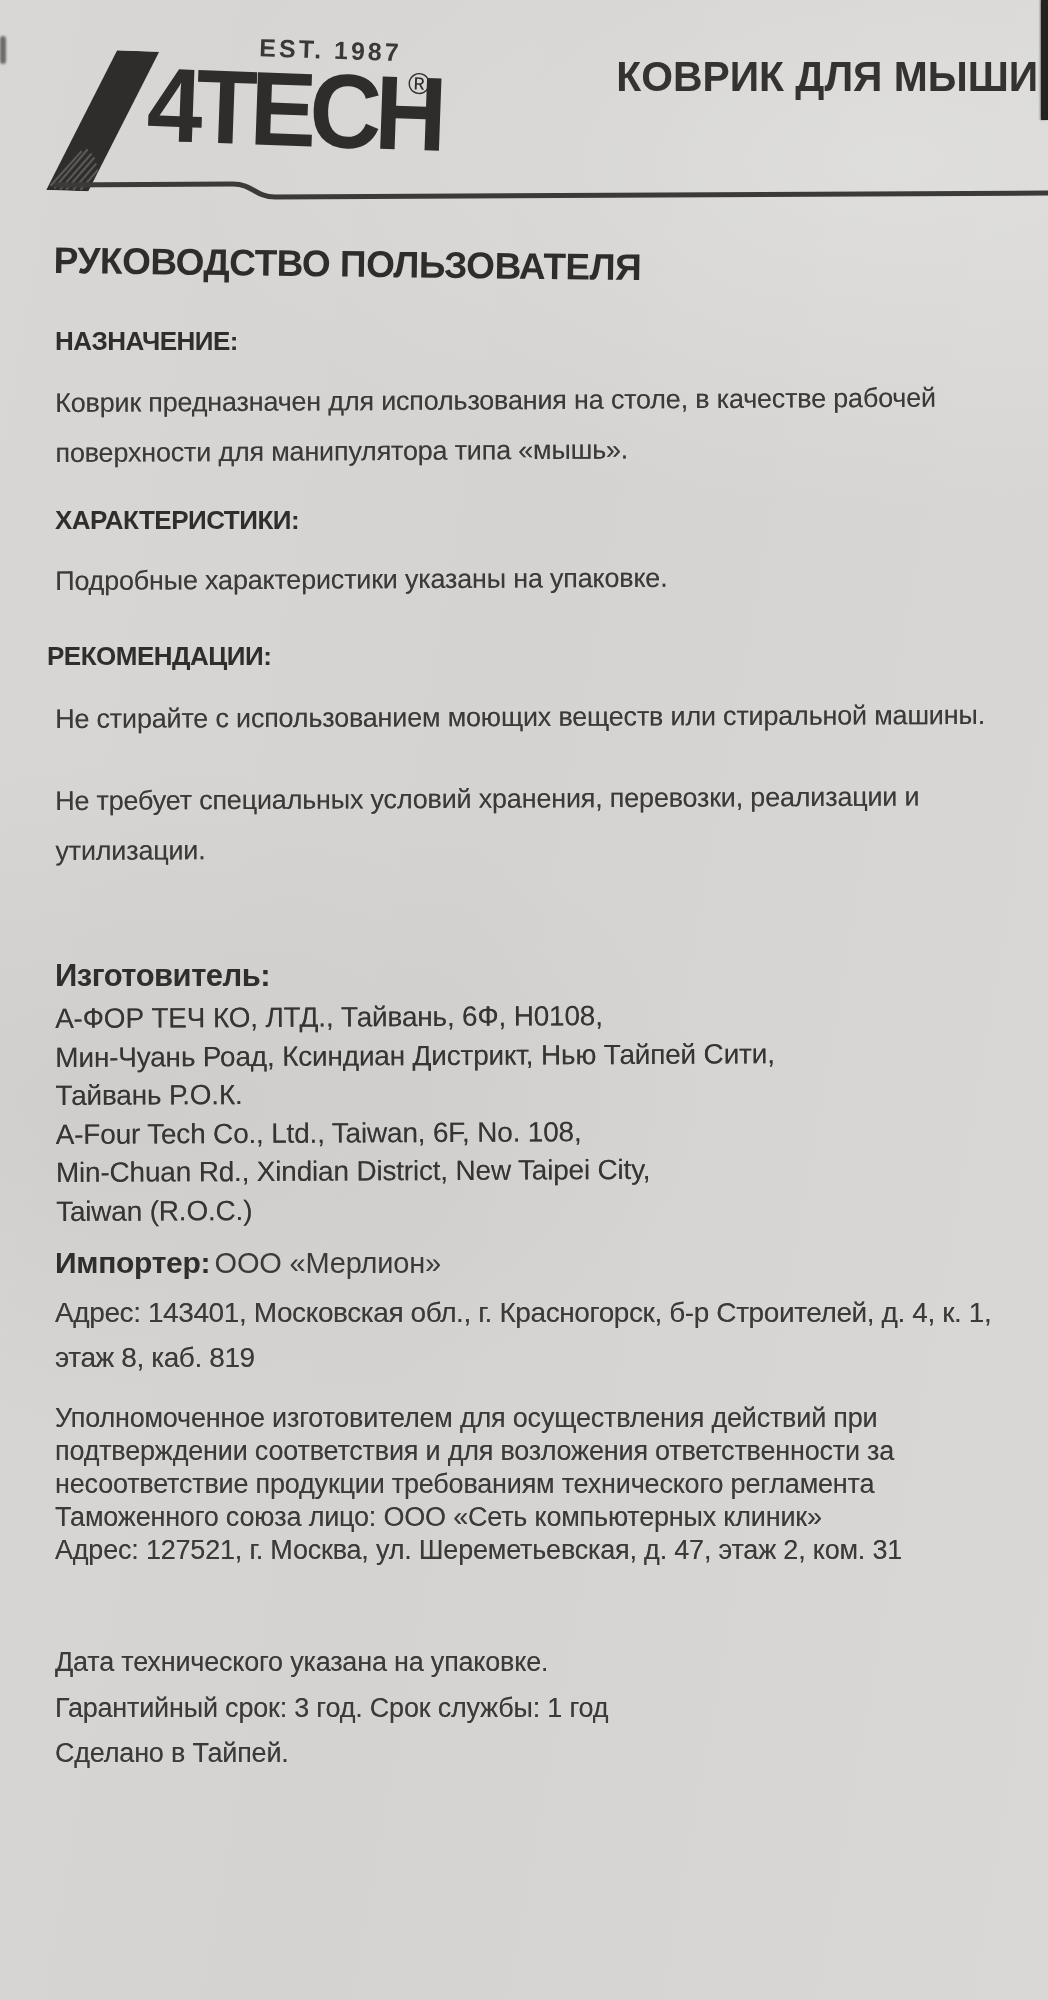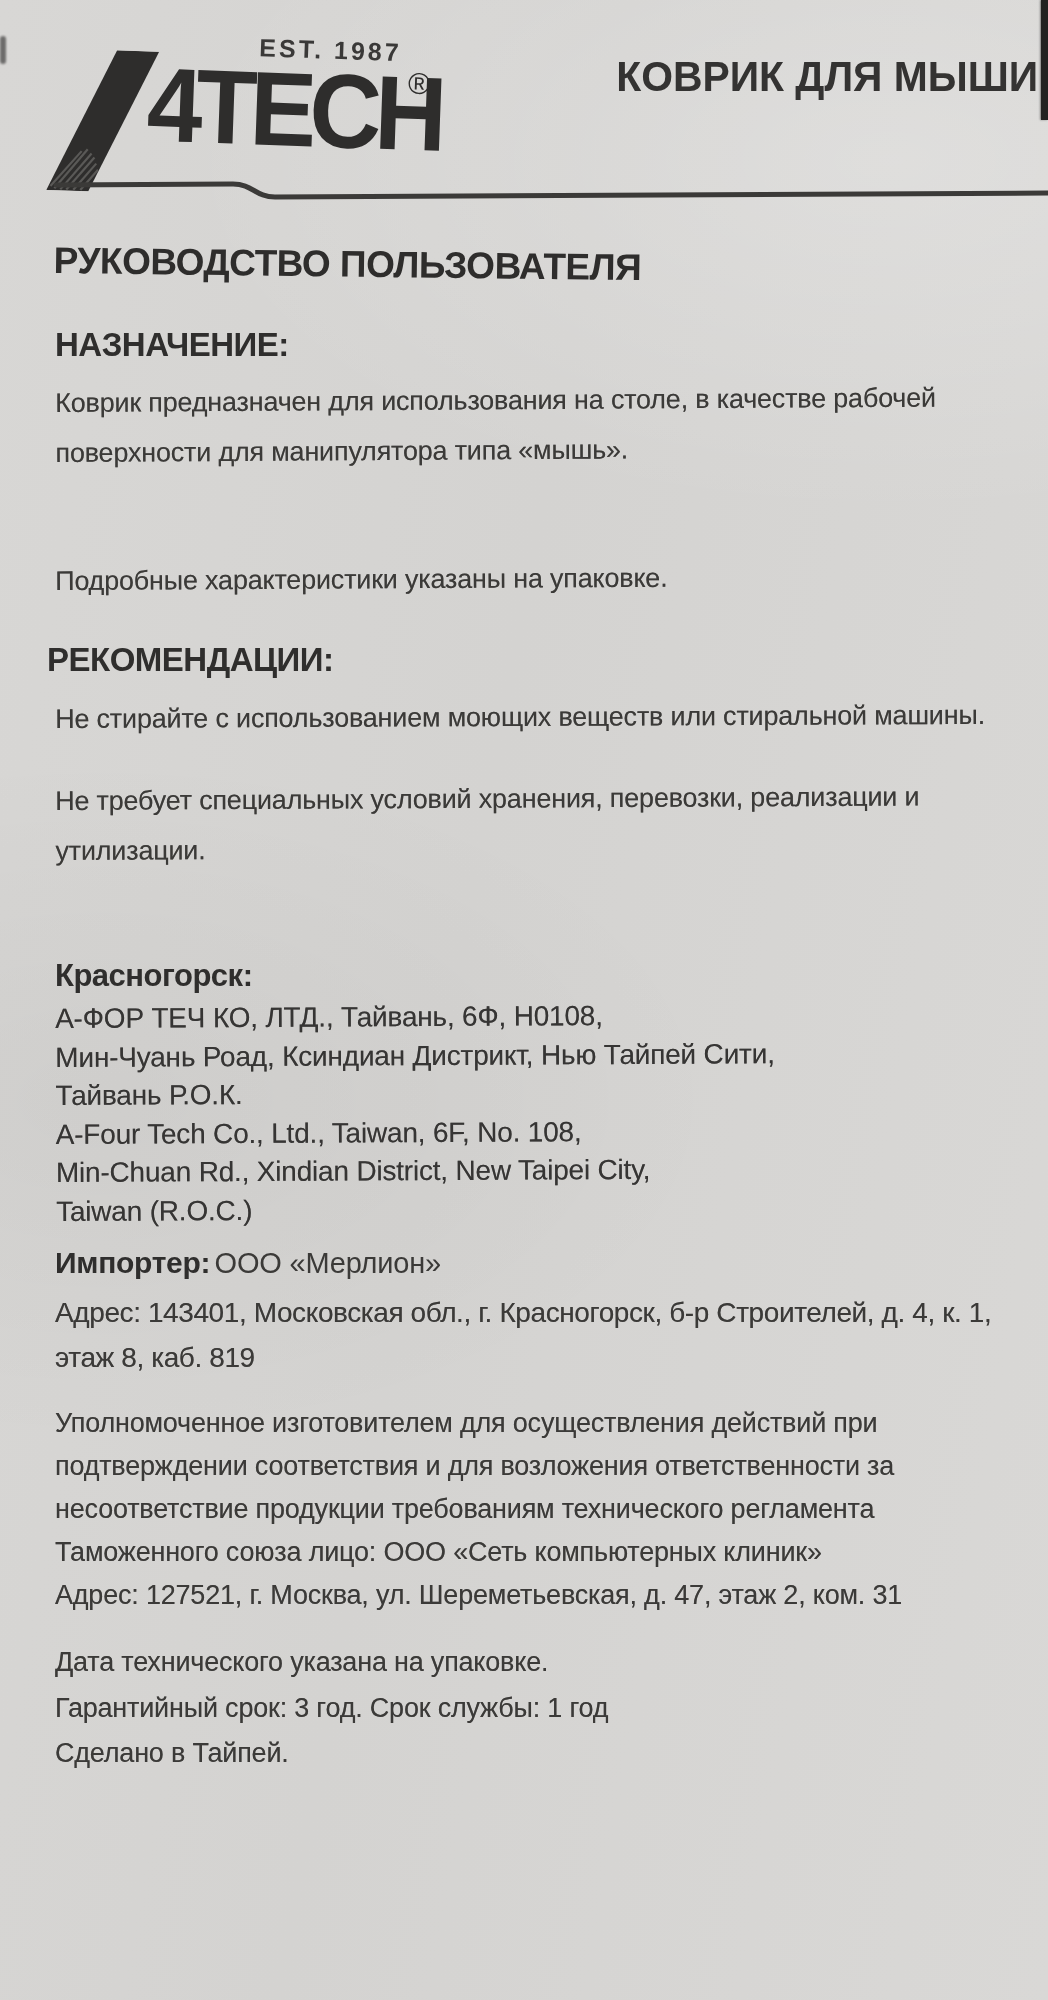--- a/index.html
+++ b/index.html
@@ -24,36 +24,36 @@
   .logo-mark{width:112px;height:142px;flex:0 0 auto;}
   .logo-text{font-size:100px;font-weight:bold;letter-spacing:-7px;line-height:1;color:#2e2d2c;margin-left:-14px;transform:scaleY(1.05);transform-origin:top left;}
   .logo-reg{position:absolute;left:358px;top:28px;font-size:30px;color:#2e2d2c;}
   .product-title{right:10px;top:52px;font-size:43px;font-weight:bold;letter-spacing:0px;color:#343332;transform:scaleX(0.95);transform-origin:right top;white-space:nowrap;}
   
   .edge-bar{right:0;top:0;width:7px;height:120px;background:#232221;box-shadow:-1px 0 2px rgba(35,34,33,.5);}
   .edge-smudge{left:0;top:36px;width:6px;height:28px;background:#4a4948;border-radius:3px;filter:blur(1px);opacity:.75;}
   .divider{left:48px;top:176px;width:1000px;height:32px;}
   
   .doc-title{left:54px;top:240px;font-size:37px;font-weight:bold;letter-spacing:-0.5px;color:#2e2d2c;transform:rotate(0.7deg);transform-origin:left top;white-space:nowrap;}
-  .h-sec{font-size:33px;font-weight:bold;letter-spacing:-0.5px;color:#2f2e2d;white-space:nowrap;}
+  .h-sec{font-size:26px;font-weight:bold;letter-spacing:-0.5px;color:#2f2e2d;white-space:nowrap;}
   .body-txt{font-size:27px;letter-spacing:-0.2px;line-height:50px;color:#3b3a38;text-shadow:0 0 0.5px rgba(45,44,42,.5);}
   .h-naz{left:55px;top:326px;}
   .p-naz{left:55px;top:378px;width:992px;transform:rotate(-0.35deg);transform-origin:left top;}
   .h-har{left:55px;top:505px;}
   .p-har{left:55px;top:556px;width:992px;transform:rotate(-0.3deg);transform-origin:left top;}
   .h-rek{left:47px;top:641px;}
   .p-rek1{left:55px;top:694px;width:1000px;white-space:nowrap;transform:rotate(-0.25deg);transform-origin:left top;}
   .p-rek2{left:55px;top:776px;width:962px;transform:rotate(-0.3deg);transform-origin:left top;}
   .h-mfr{left:55px;top:958px;font-size:31px;}
   .mfr-lines{left:55px;top:1000px;width:1000px;font-size:28px;line-height:38.5px;letter-spacing:-0.2px;color:#363534;text-shadow:0 0 0.5px rgba(45,44,42,.55);transform:rotate(-0.3deg);transform-origin:left top;}
   .imp-row{left:55px;top:1246px;white-space:nowrap;text-align:right;}
   .imp-label{font-size:30px;font-weight:bold;color:#2f2e2d;letter-spacing:-0.3px;}
   .imp-name{font-size:29px;color:#3b3a38;letter-spacing:-0.2px;}
   .imp-addr{left:55px;top:1290px;width:1002px;font-size:28px;line-height:45px;letter-spacing:-0.4px;color:#3b3a38;text-shadow:0 0 0.5px rgba(45,44,42,.5);}
-  .auth-block{left:55px;top:1402px;width:918px;font-size:27px;line-height:43px;letter-spacing:-0.2px;color:#3b3a38;text-shadow:0 0 0.5px rgba(45,44,42,.5);}
+  .auth-block{left:55px;top:1402px;width:918px;font-size:27px;line-height:33px;letter-spacing:-0.2px;color:#3b3a38;text-shadow:0 0 0.5px rgba(45,44,42,.5);}
   .auth-addr{display:block;width:1000px;white-space:nowrap;}
   .prod-block{left:55px;top:1640px;font-size:27px;line-height:45.5px;letter-spacing:-0.2px;color:#3b3a38;text-shadow:0 0 0.5px rgba(45,44,42,.5);}
   .prod-block div{white-space:nowrap;}
 </style>
 </head>
 <body>
 
 <div class="page">
 
   <div class="abs edge-bar"></div>
@@ -82,27 +82,28 @@
 
   <svg class="abs divider" viewBox="0 0 1000 32" xmlns="http://www.w3.org/2000/svg">
     <path d="M 8 9 L 185 8 C 205 8 207 21 227 21 L 1000 17" fill="none" stroke="#3b3a38" stroke-width="5" stroke-linecap="round"></path>
   </svg>
 
   <div class="abs doc-title">РУКОВОДСТВО ПОЛЬЗОВАТЕЛЯ</div>
 
   <div class="abs h-sec h-naz">НАЗНАЧЕНИЕ:</div>
   <div class="abs body-txt p-naz">Коврик предназначен для использования на столе, в качестве рабочей поверхности для манипулятора типа «мышь».</div>
 
+  <div class="abs h-sec h-har">ХАРАКТЕРИСТИКИ:</div>
   <div class="abs body-txt p-har">Подробные характеристики указаны на упаковке.</div>
 
   <div class="abs h-sec h-rek">РЕКОМЕНДАЦИИ:</div>
   <div class="abs body-txt p-rek1">Не стирайте с использованием моющих веществ или стиральной машины.</div>
   <div class="abs body-txt p-rek2">Не требует специальных условий хранения, перевозки, реализации и утилизации.</div>
 
-  <div class="abs h-sec h-mfr">Красногорск:</div>
+  <div class="abs h-sec h-mfr">Изготовитель:</div>
   <div class="abs mfr-lines">
     <div>А-ФОР ТЕЧ КО, ЛТД., Тайвань, 6Ф, Н0108,</div>
     <div>Мин-Чуань Роад, Ксиндиан Дистрикт, Нью Тайпей Сити,</div>
     <div>Тайвань Р.О.К.</div>
     <div>A-Four Tech Co., Ltd., Taiwan, 6F, No. 108,</div>
     <div>Min-Chuan Rd., Xindian District, New Taipei City,</div>
     <div>Taiwan (R.O.C.)</div>
   </div>
 
   <div class="abs imp-row">

